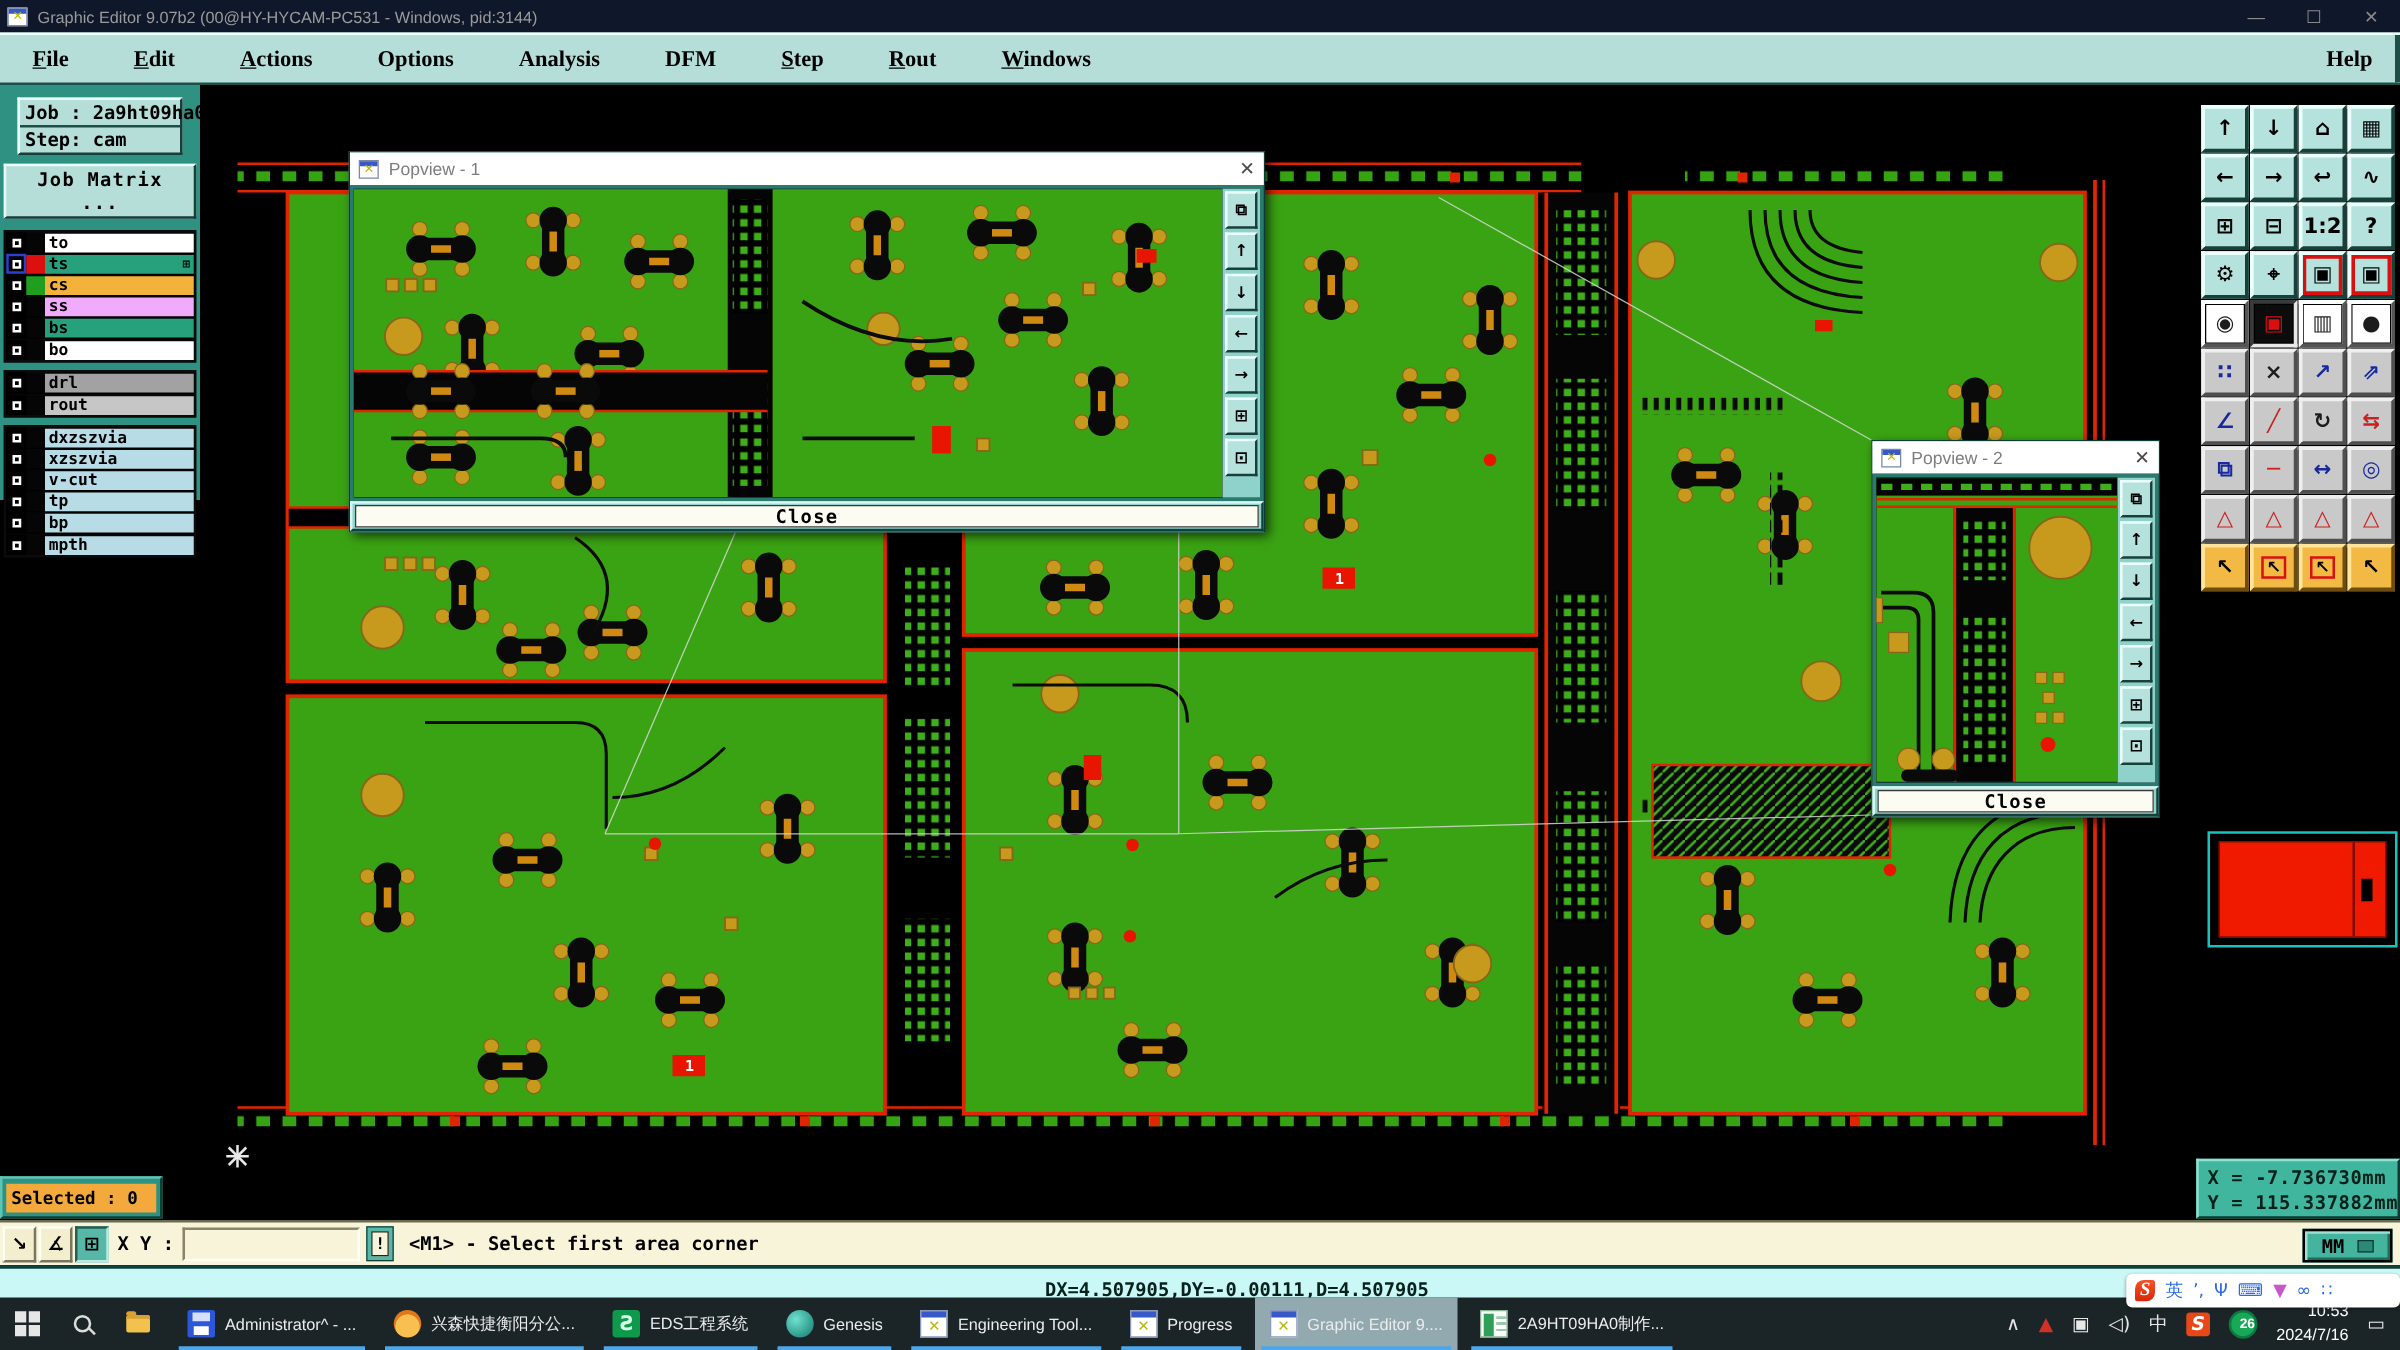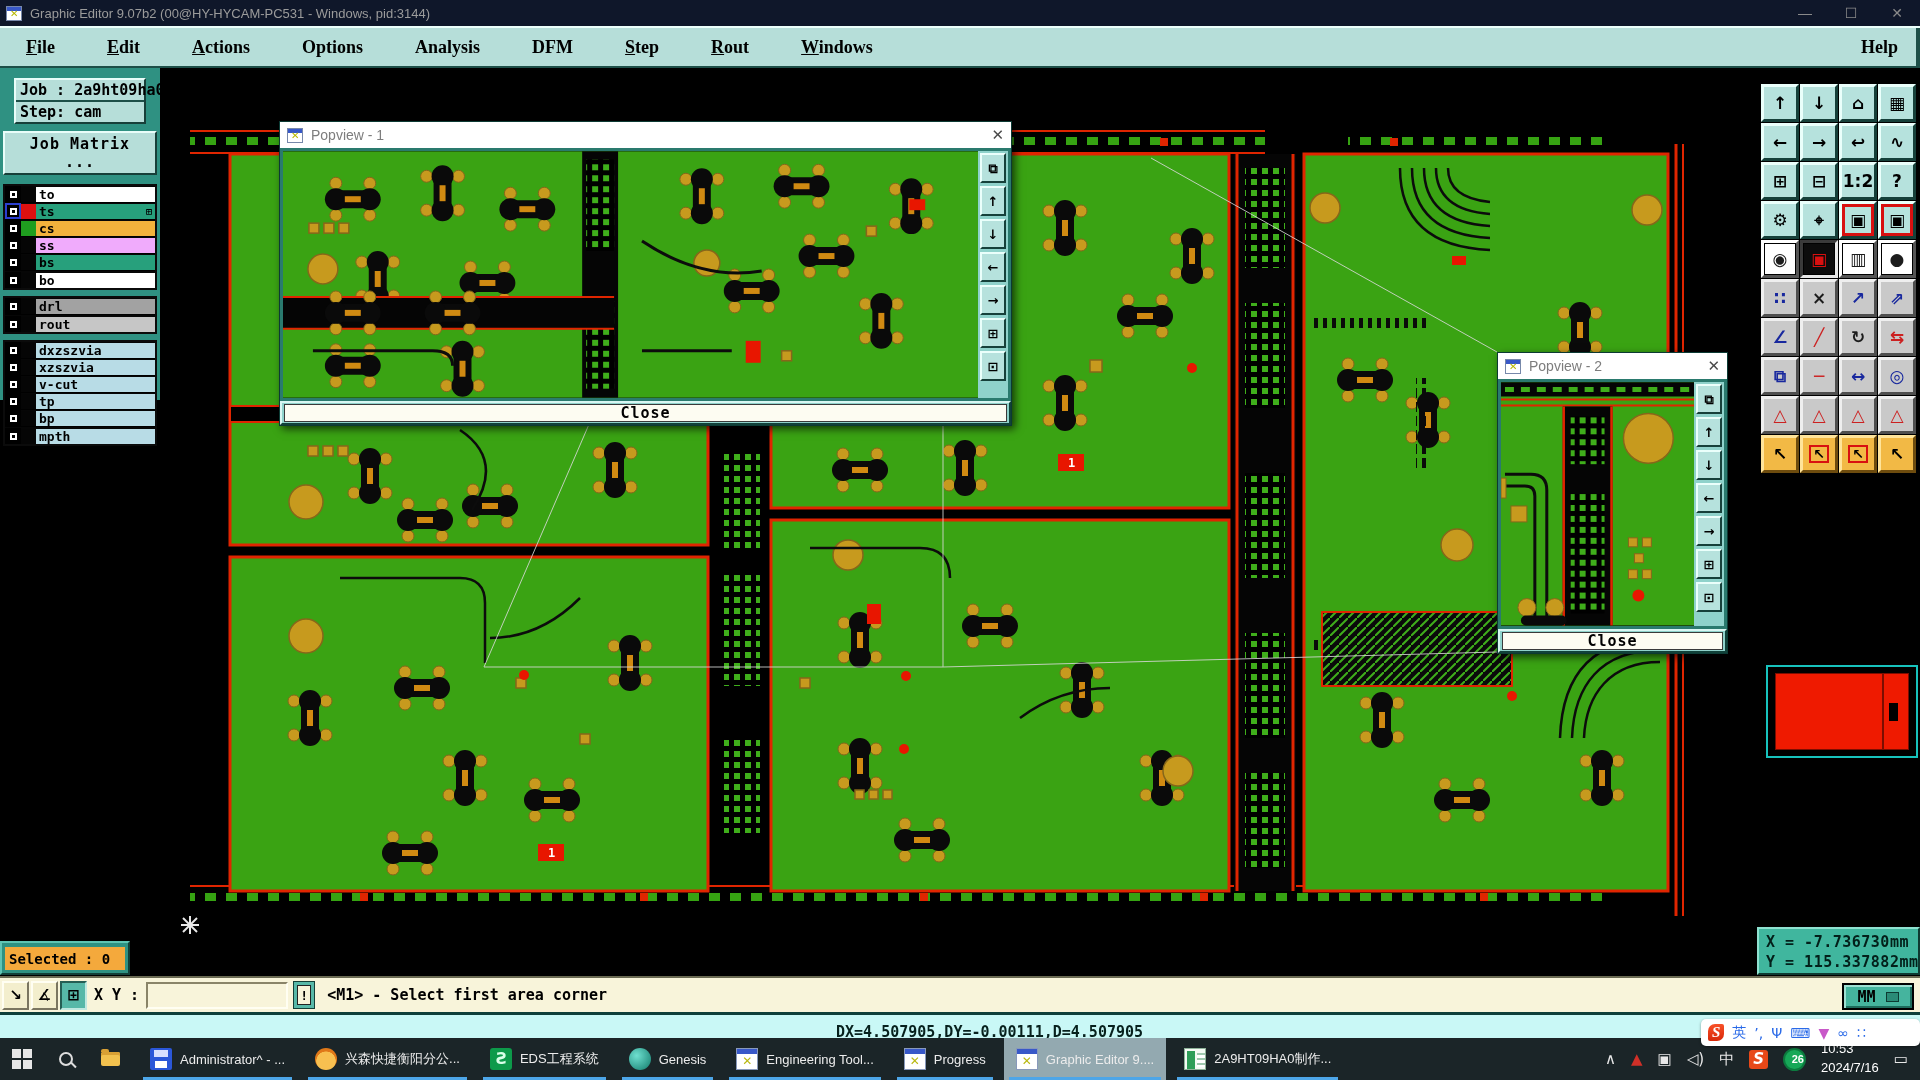--- a/index.html
+++ b/index.html
@@ -111,21 +111,21 @@
 .ti-excel{background:#f4faf4;border:1px solid #8fb39a}
 .ti-excel::before{content:"";position:absolute;left:2px;top:2px;width:8px;height:18px;background:#2e9e58}
 .ti-excel::after{content:"";position:absolute;left:12px;top:4px;width:8px;height:14px;
  background:repeating-linear-gradient(#9ec9ae 0 2px,#fff 2px 5px)}
 #tray{margin-left:auto;display:flex;align-items:center;gap:15px;padding-right:12px}
 .trayg{font-size:15px;color:#e8e8e8;font-family:"DejaVu Sans",sans-serif}
 .trayg.red{color:#d03028}
 .trayg.sogou{background:#e84818;color:#fff;border-radius:3px;padding:0 4px;font-weight:bold;font-style:italic}
 #badge26{width:23px;height:23px;border-radius:50%;background:#17a858;border:2px solid #0c7a3e;color:#fff;
  font:bold 11px/19px "Liberation Sans",sans-serif;text-align:right}
-#clock{font:13px "Liberation Sans",sans-serif;line-height:1.45;color:#fff}
+#clock{text-align:right;font:13px "Liberation Sans",sans-serif;line-height:1.45;color:#fff}
 
 
 #sogoubar{position:absolute;left:1701px;top:1019px;width:219px;height:27px;background:#fff;border-radius:5px;
  display:flex;align-items:center;gap:8px;padding:0 7px;z-index:8;box-shadow:0 1px 3px rgba(0,0,0,.4)}
 .sg{color:#2a6ae8;font:14px "DejaVu Sans",sans-serif}
 .sg.slogo{background:linear-gradient(#f85028,#d82808);color:#fff;border-radius:7px 2px 7px 2px;
  font:bold italic 15px "Liberation Serif",serif;padding:0 4px}
 .sg.pink{color:#c858c8}
 
 

